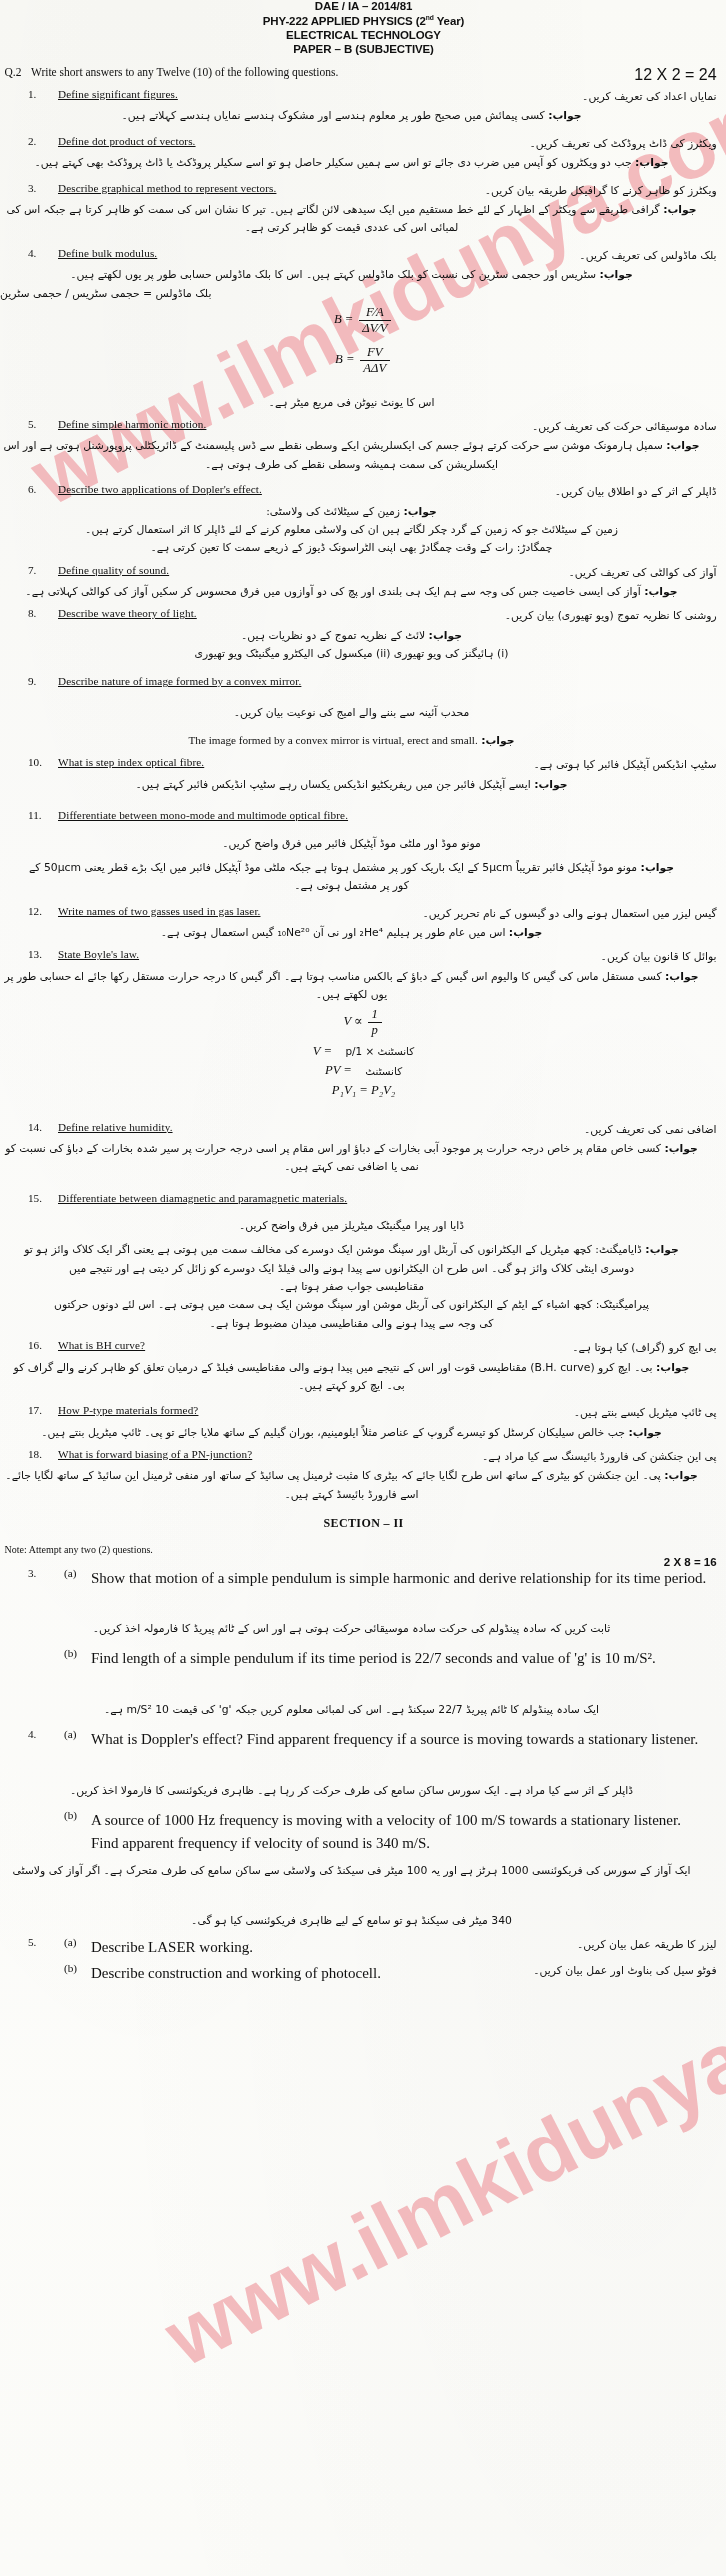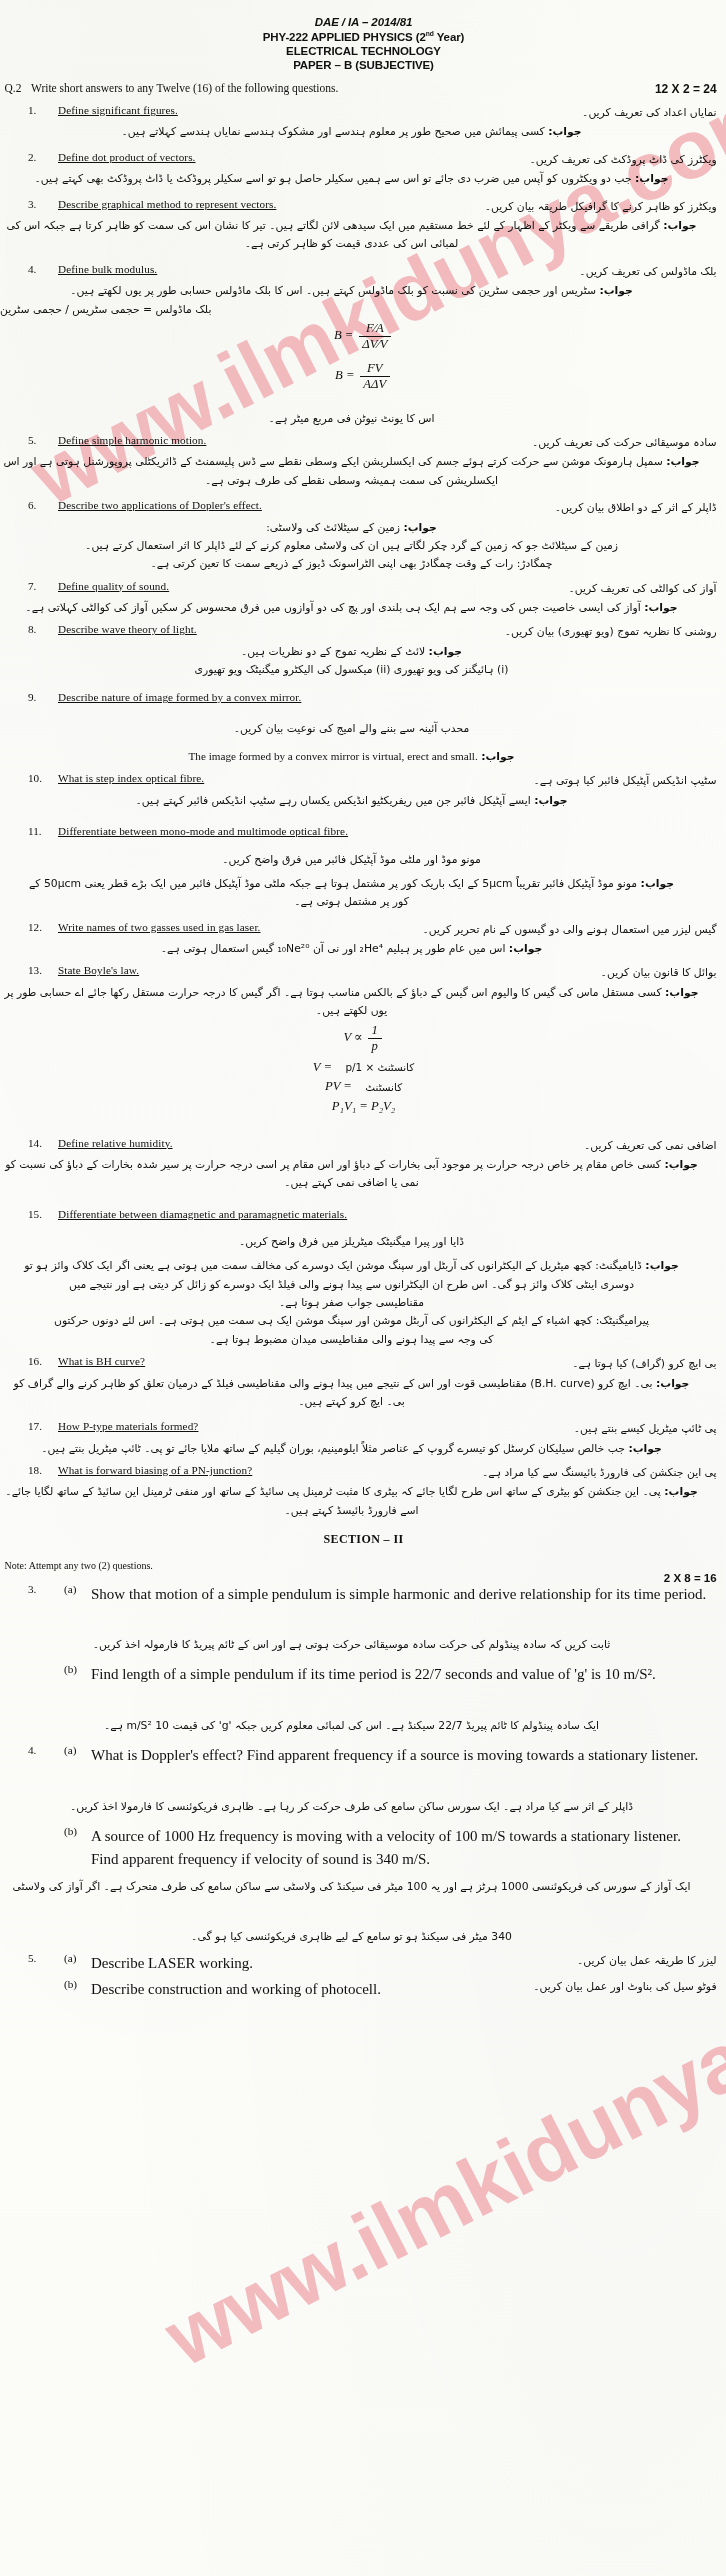--- a/index.html
+++ b/index.html
@@ -52,21 +52,21 @@
     padding: 0;
   }
 
   
   .hdr {
     text-align: center;
     font-family: "Liberation Sans", "DejaVu Sans", sans-serif;
     font-weight: bold;
     letter-spacing: -0.1px;
   }
-  .hdr .l1 { font-size: 11.5px; padding-top: 16px; font-style: italic; }
+  .hdr .l1 { font-size: 11.5px; padding-top: 0; }
   .hdr .l2 { font-size: 11.5px; padding-top: 2.2px; }
   .hdr .l3 { font-size: 11.5px; padding-top: 2.2px; }
   .hdr .l4 { font-size: 11.5px; padding-top: 2.2px; }
   .sup { font-size: 6.7px; vertical-align: super; }
   .qrow {
     position: relative;
     min-height: 19.4px;
   }
   .num {
     position: absolute;
@@ -105,22 +105,22 @@
   .ur-ans-label { font-weight: bold; }
 
   
   .instr {
     position: relative;
     height: 22.3px;
     margin-top: 10.4px;
   }
   .instr .qtag { position: absolute; left: 4.5px; top: 0; font-size: 11.5px; }
   .instr .txt  { position: absolute; left: 31px; top: 0; font-size: 11.5px; }
-  .instr .mks  { position: absolute; right: 10.4px; top: 0; font-size: 12px;
-                 font-family: "Liberation Sans","DejaVu Sans",sans-serif; font-weight: bold; }
+  .instr .mks  { position: absolute; right: 10.4px; top: 0; font-size: 16px;
+                 font-family: "Liberation Sans","DejaVu Sans",sans-serif; font-weight: normal; }
 
   
   .sec-head {
     text-align: center;
     font-family: "Liberation Serif","DejaVu Serif",serif;
     font-weight: bold;
     font-size: 12px;
     letter-spacing: 0.4px;
     margin-top: 12px;
   }
@@ -202,21 +202,21 @@
 
     <div class="hdr">
       <div class="l1">DAE / IA – 2014/81</div>
       <div class="l2"><span>PHY-222 APPLIED PHYSICS (2</span><span class="sup">nd</span><span> Year)</span></div>
       <div class="l3">ELECTRICAL TECHNOLOGY</div>
       <div class="l4">PAPER – B (SUBJECTIVE)</div>
     </div>
 
     <div class="instr">
       <span class="qtag">Q.2</span>
-      <span class="txt">Write short answers to any Twelve (16) of the following questions.</span>
+      <span class="txt">Write short answers to any Twelve (10) of the following questions.</span>
       <span class="mks">12 X 2 = 24</span>
     </div>
 
     <div class="qrow">
       <span class="num">1.</span>
       <span class="qen">Define significant figures.</span>
       <div class="ur">نمایاں اعداد کی تعریف کریں۔</div>
     </div>
     <div class="ur-line"><span class="ur-ans-label">جواب:</span> <span>کسی پیمائش میں صحیح طور پر معلوم ہندسے اور مشکوک ہندسے نمایاں ہندسے کہلاتے ہیں۔</span></div>
     <div class="sp12"></div>

